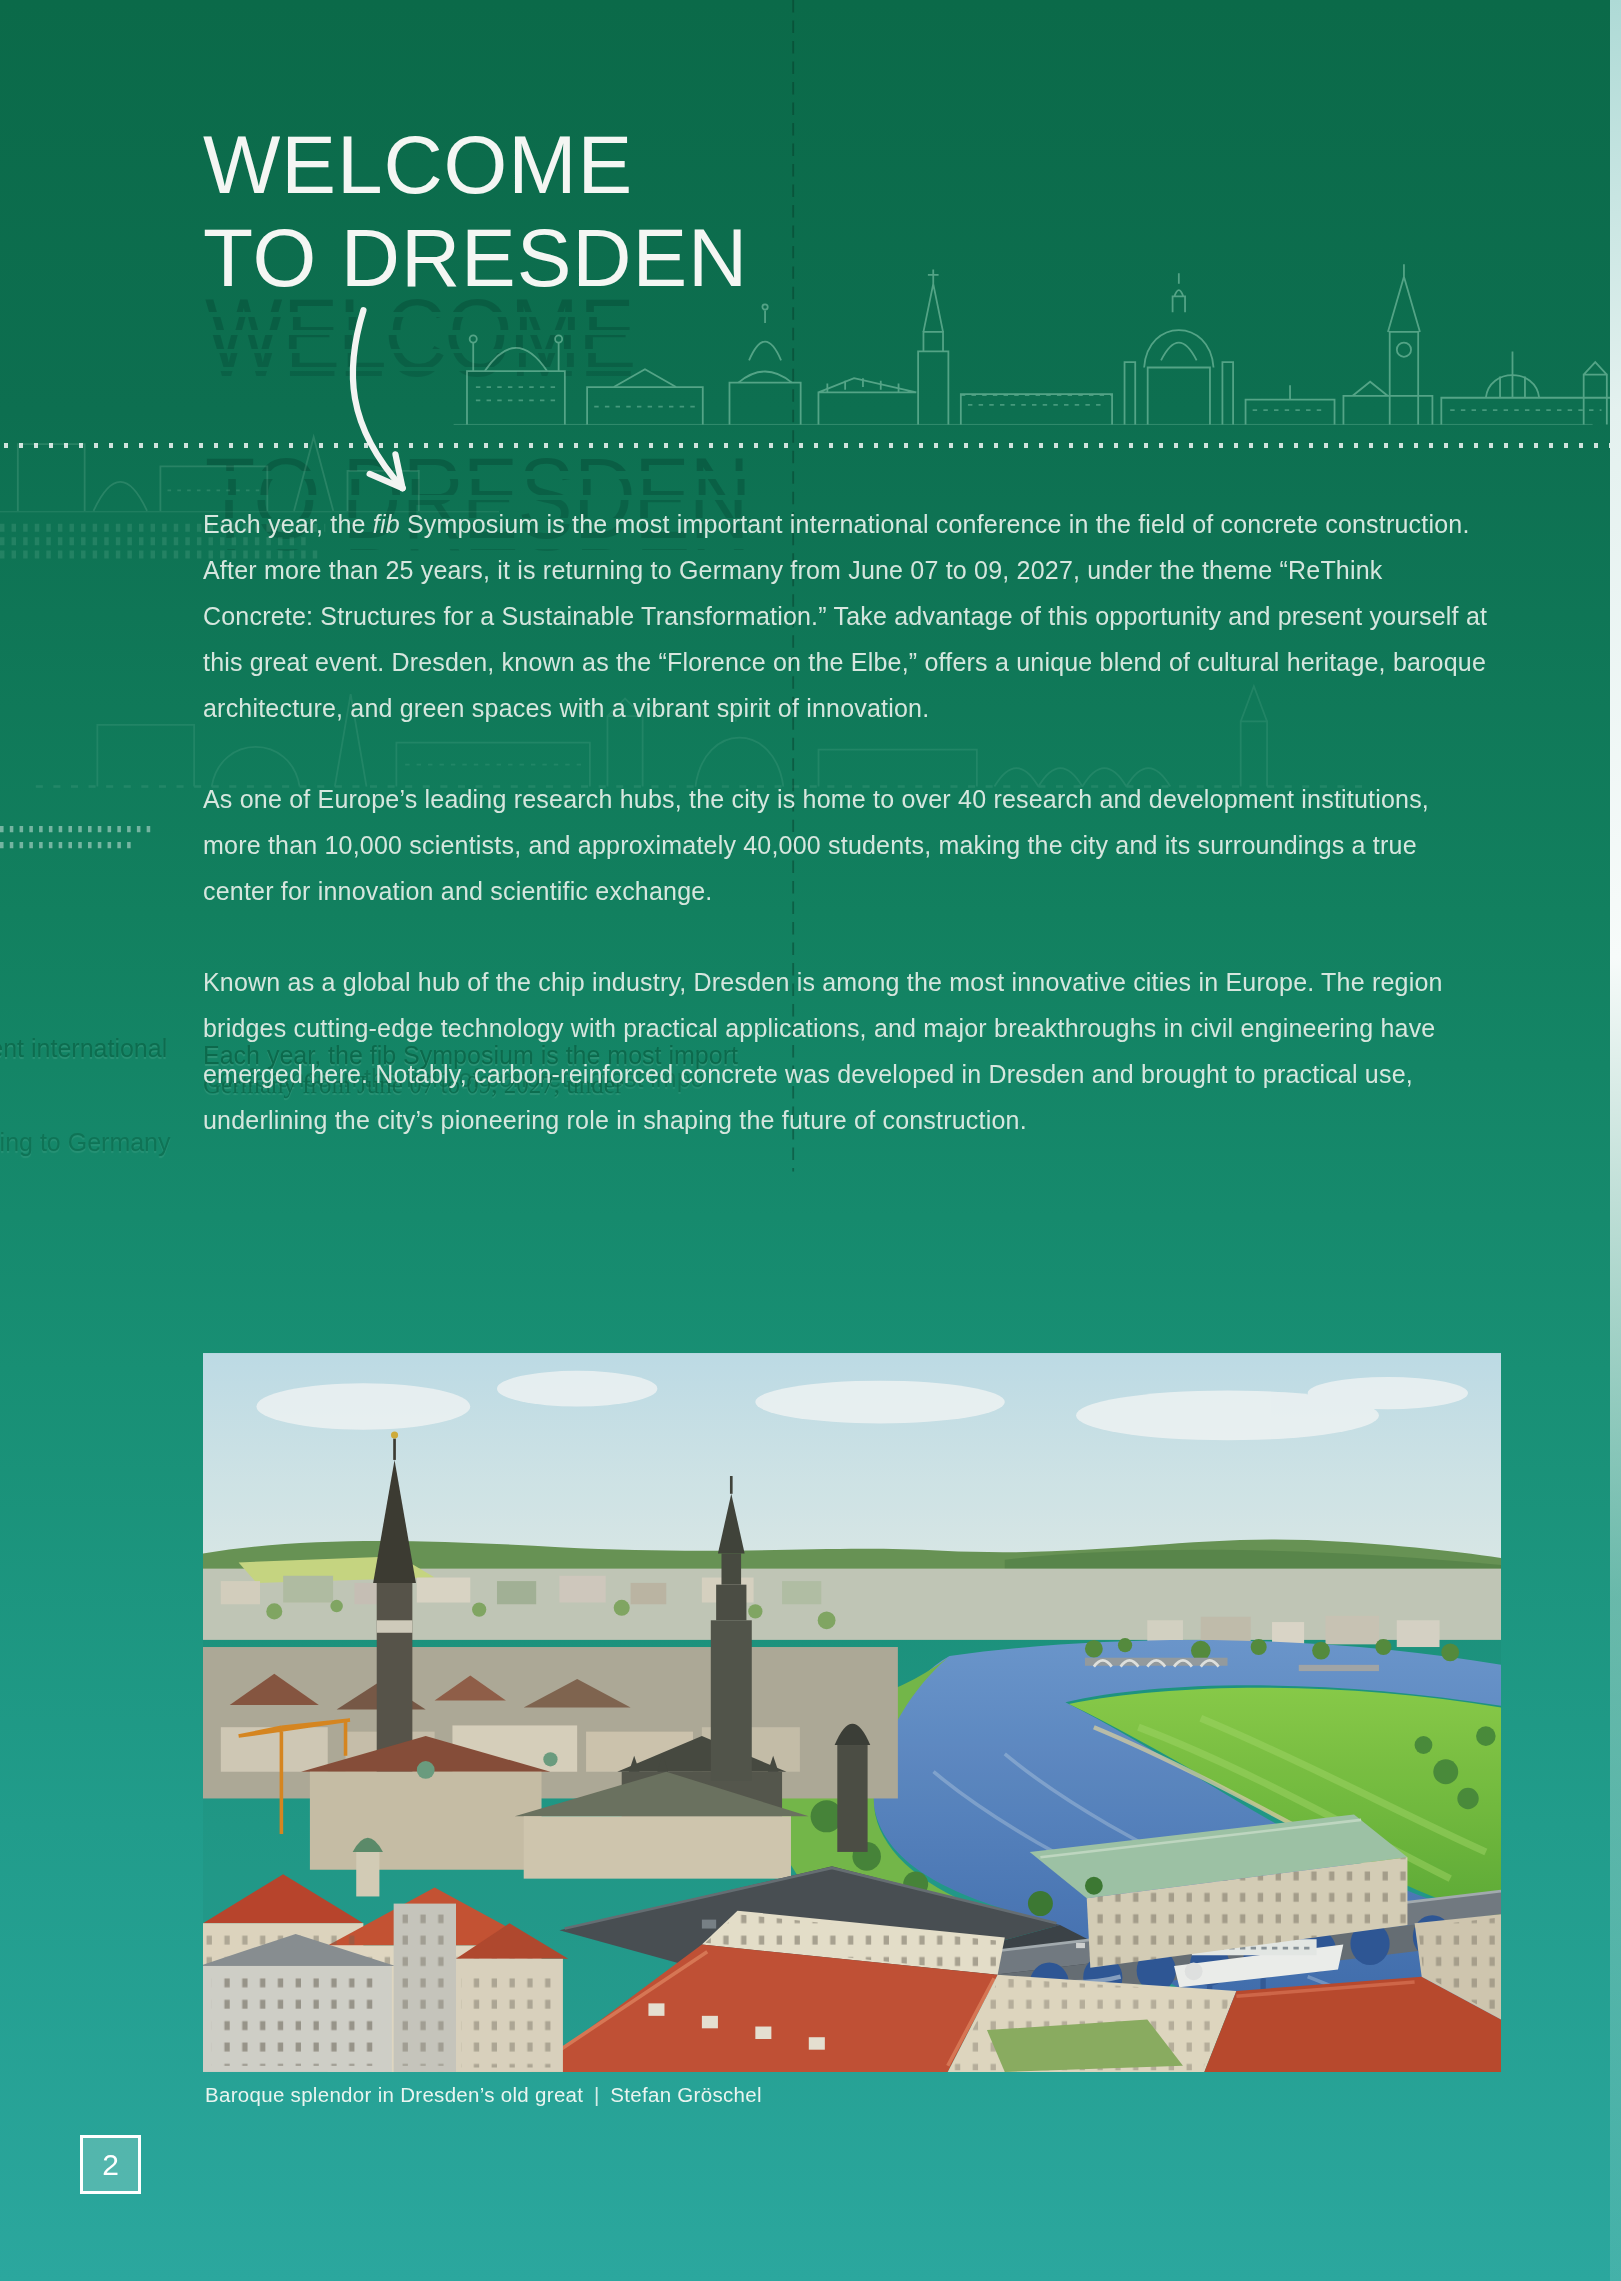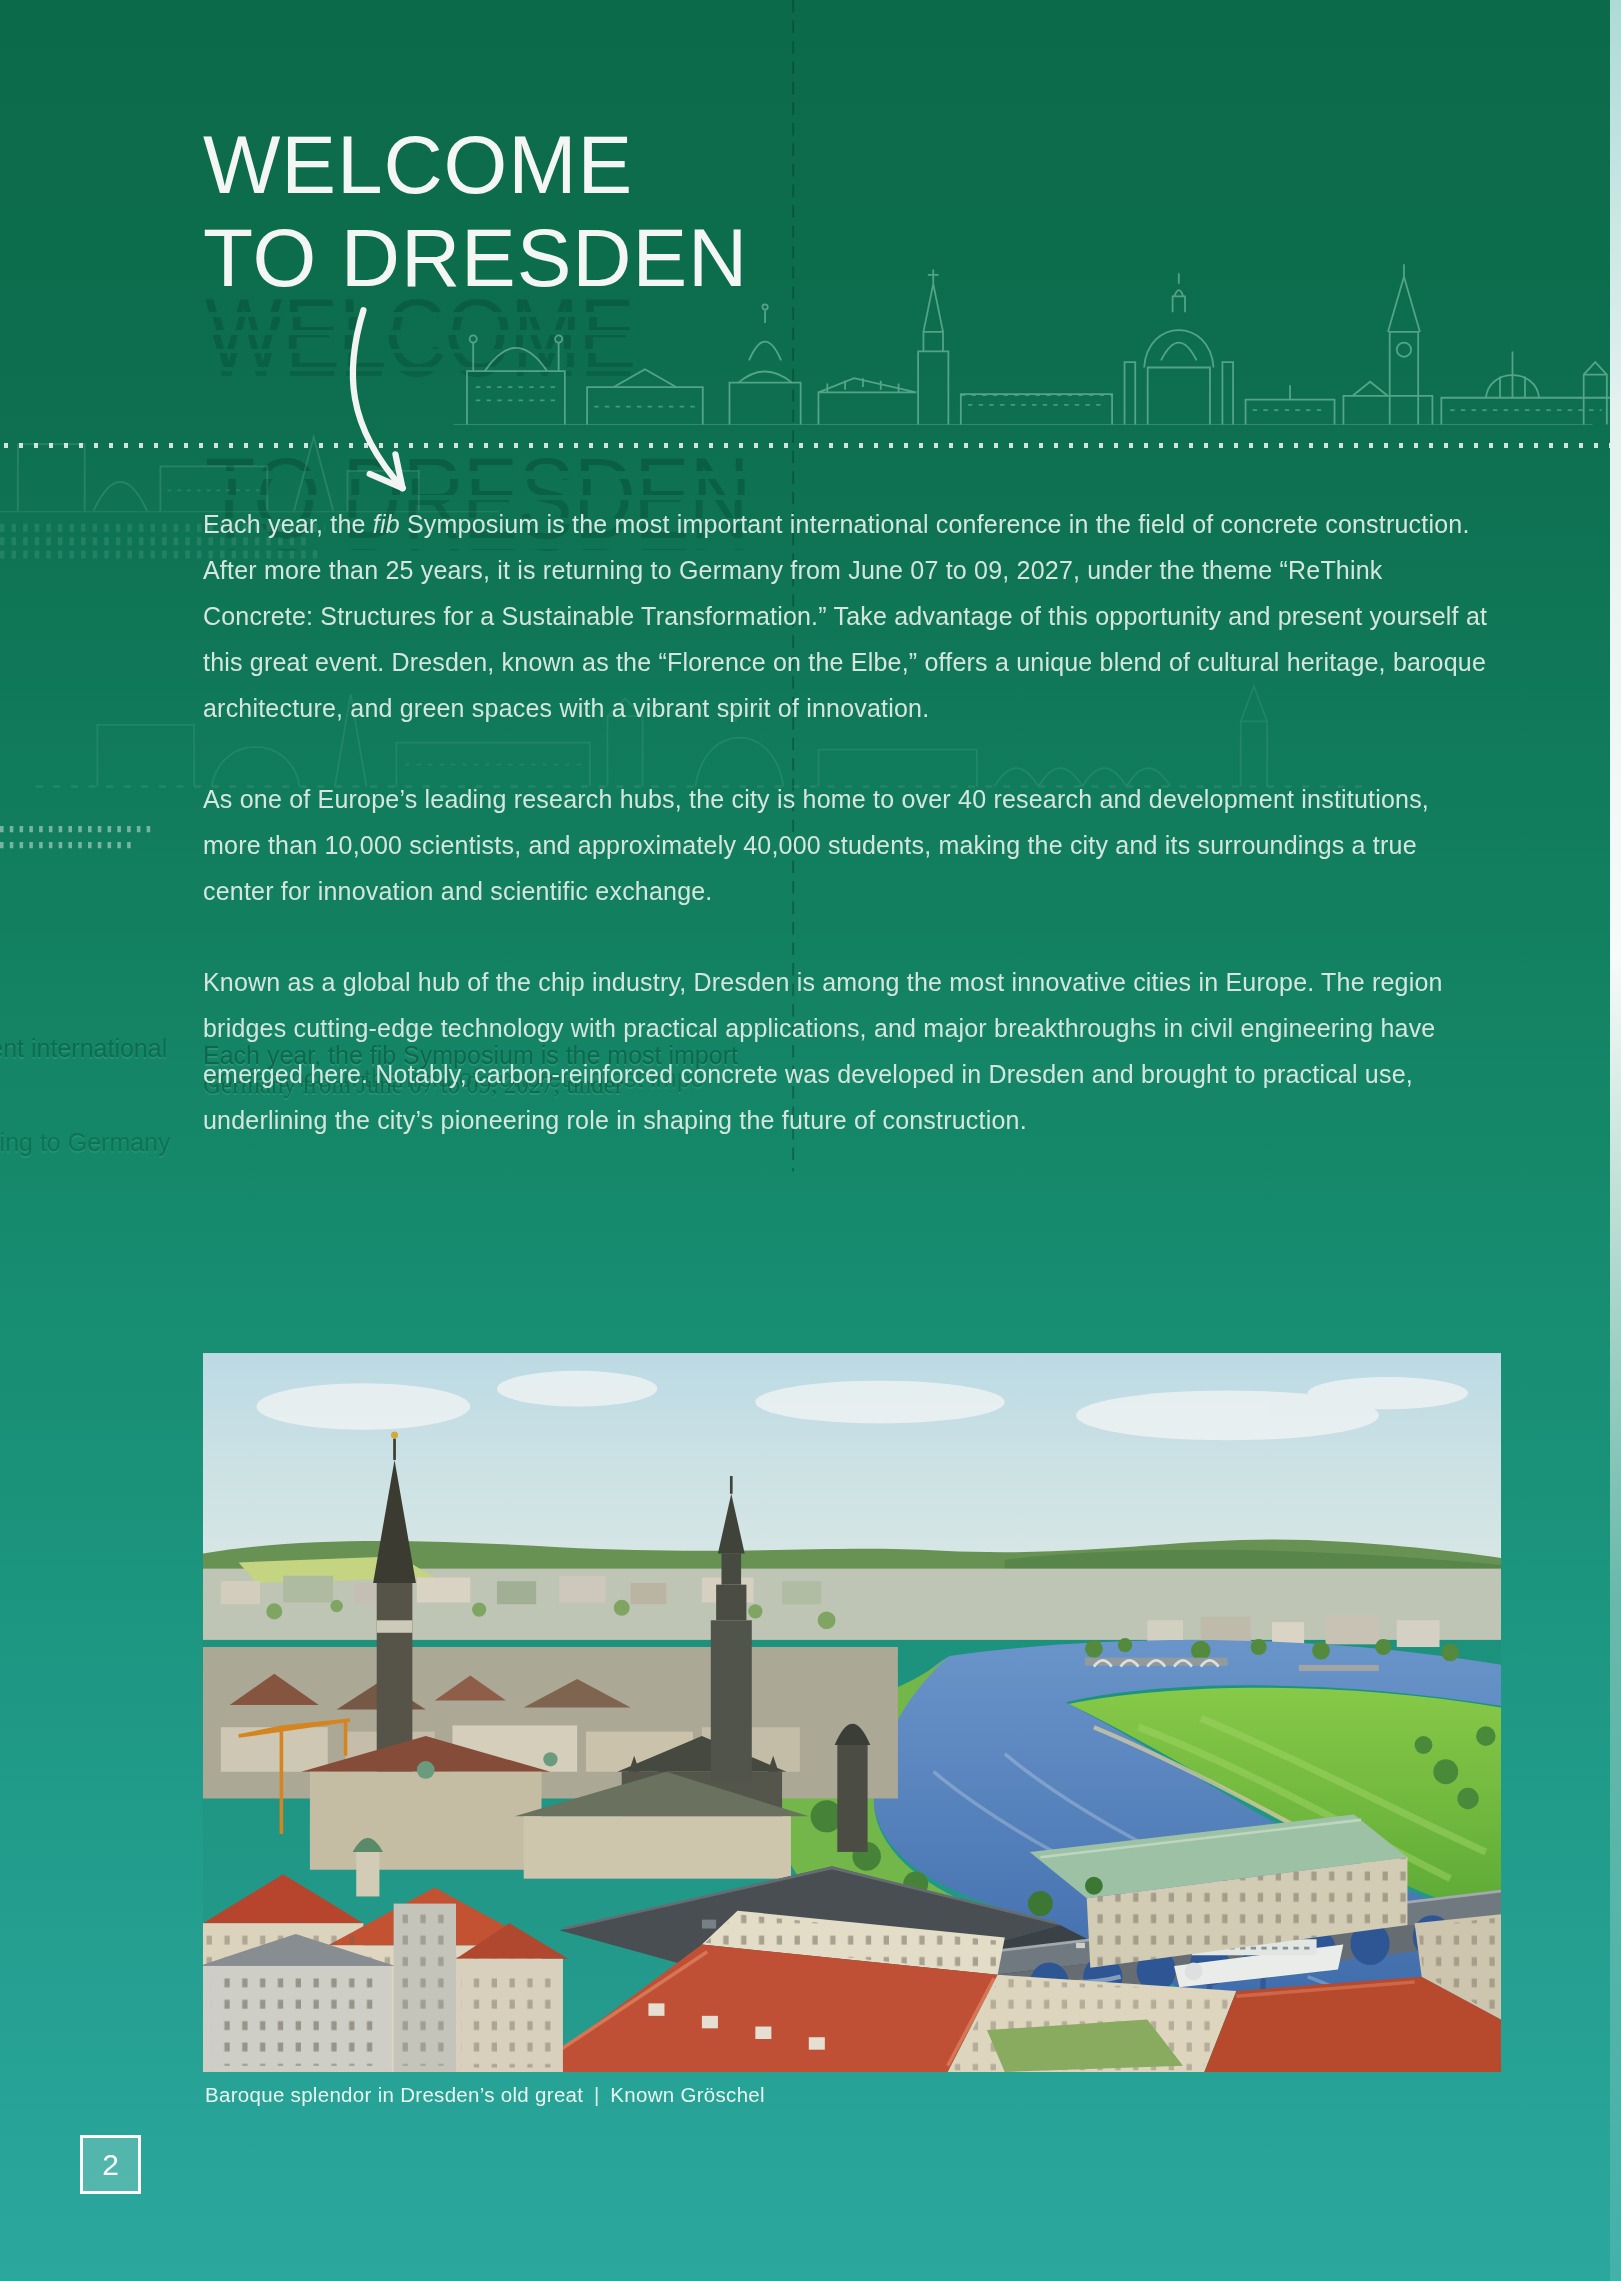--- a/index.html
+++ b/index.html
@@ -425,21 +425,21 @@
       <rect x="220" y="630" width="58" height="170" fill="url(#win)" opacity=".4"></rect>
       <polygon points="284,680 344,640 410,680" fill="#b8492f"></polygon>
       <rect x="284" y="680" width="120" height="127" fill="#e3d9c4"></rect>
       <rect x="290" y="690" width="108" height="112" fill="url(#win)" opacity=".4"></rect>
 
       <rect x="0" y="0" width="1457" height="807" fill="#143c28" opacity=".05"></rect>
     </svg>
   </div>
 
   <div class="caption">
-    <span>Baroque splendor in Dresden’s old great</span><span class="sep">|</span><span>Known Gröschel</span>
+    <span>Baroque splendor in Dresden’s old great</span><span class="sep">|</span><span>Stefan Gröschel</span>
   </div>
 
   <div class="pagenum">
     <span>2</span>
   </div>
 
   <div class="rstrip"></div>
 
 </div>
 

